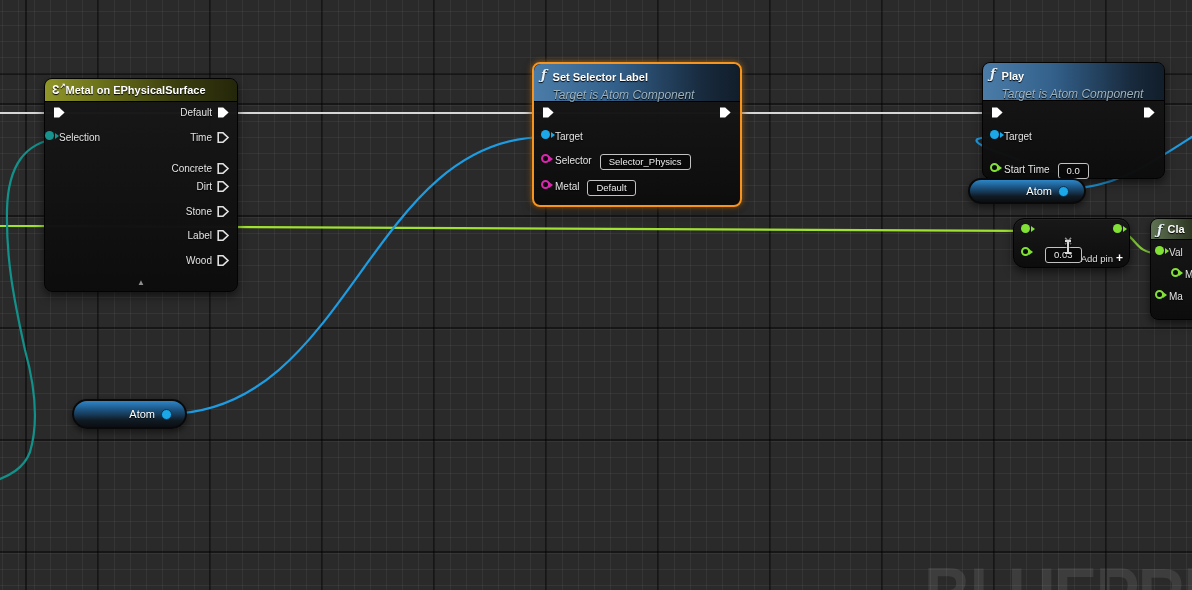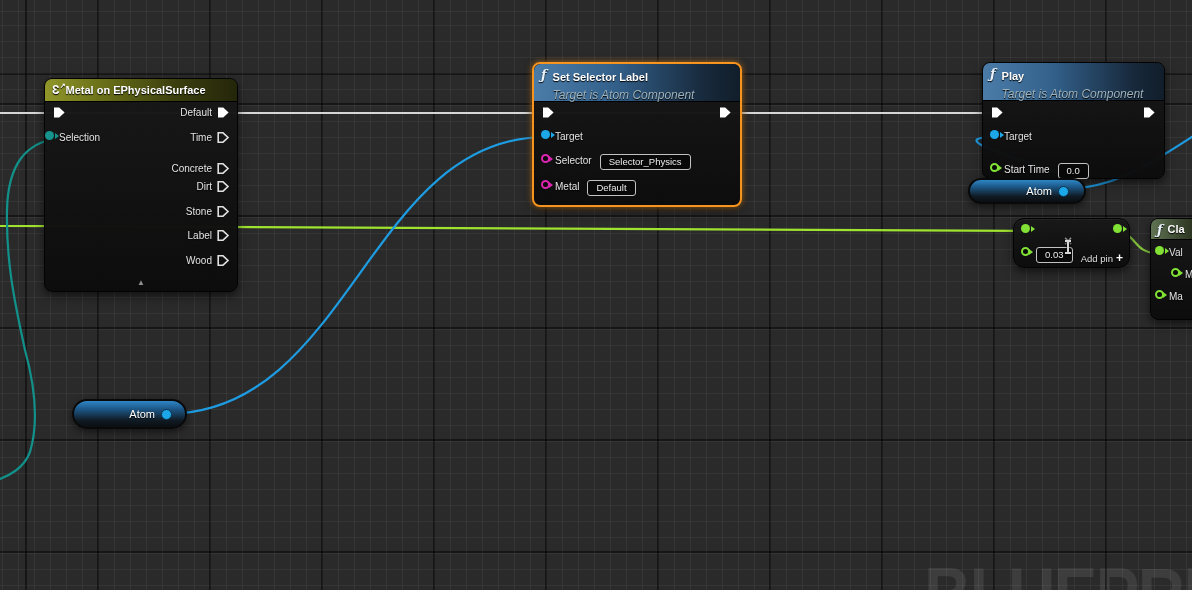--- a/index.html
+++ b/index.html
@@ -264,21 +264,21 @@
 <div class="node" style="left:1013px;top:218px;width:115px;height:48px;border-radius:11px">
   <div class="row" style="left:7px;top:5px">
     <span class="dpin filled" style="--c:#82e135"></span>
   </div>
   <div class="row" style="right:7px;top:5px">
     <span class="dpin filled" style="--c:#82e135"></span>
   </div>
   <span class="opsym" style="left:50px;top:14px">×</span>
   <div class="row" style="left:7px;top:28px">
     <span class="dpin hollow" style="--c:#82e135"></span>
-    <span class="valbox" style="margin-left:1px">0.03</span>
+    <span class="valbox" style="margin-left:10px">0.03</span>
   </div>
   <div class="addpin" style="right:6px;top:32px">
     <span>Add pin</span>
     <span class="plus">+</span>
   </div>
 </div>
 
 <div class="ibeam" style="left:1064px;top:240px">
   <i class="stem"></i>
     <i class="cap t"></i>

